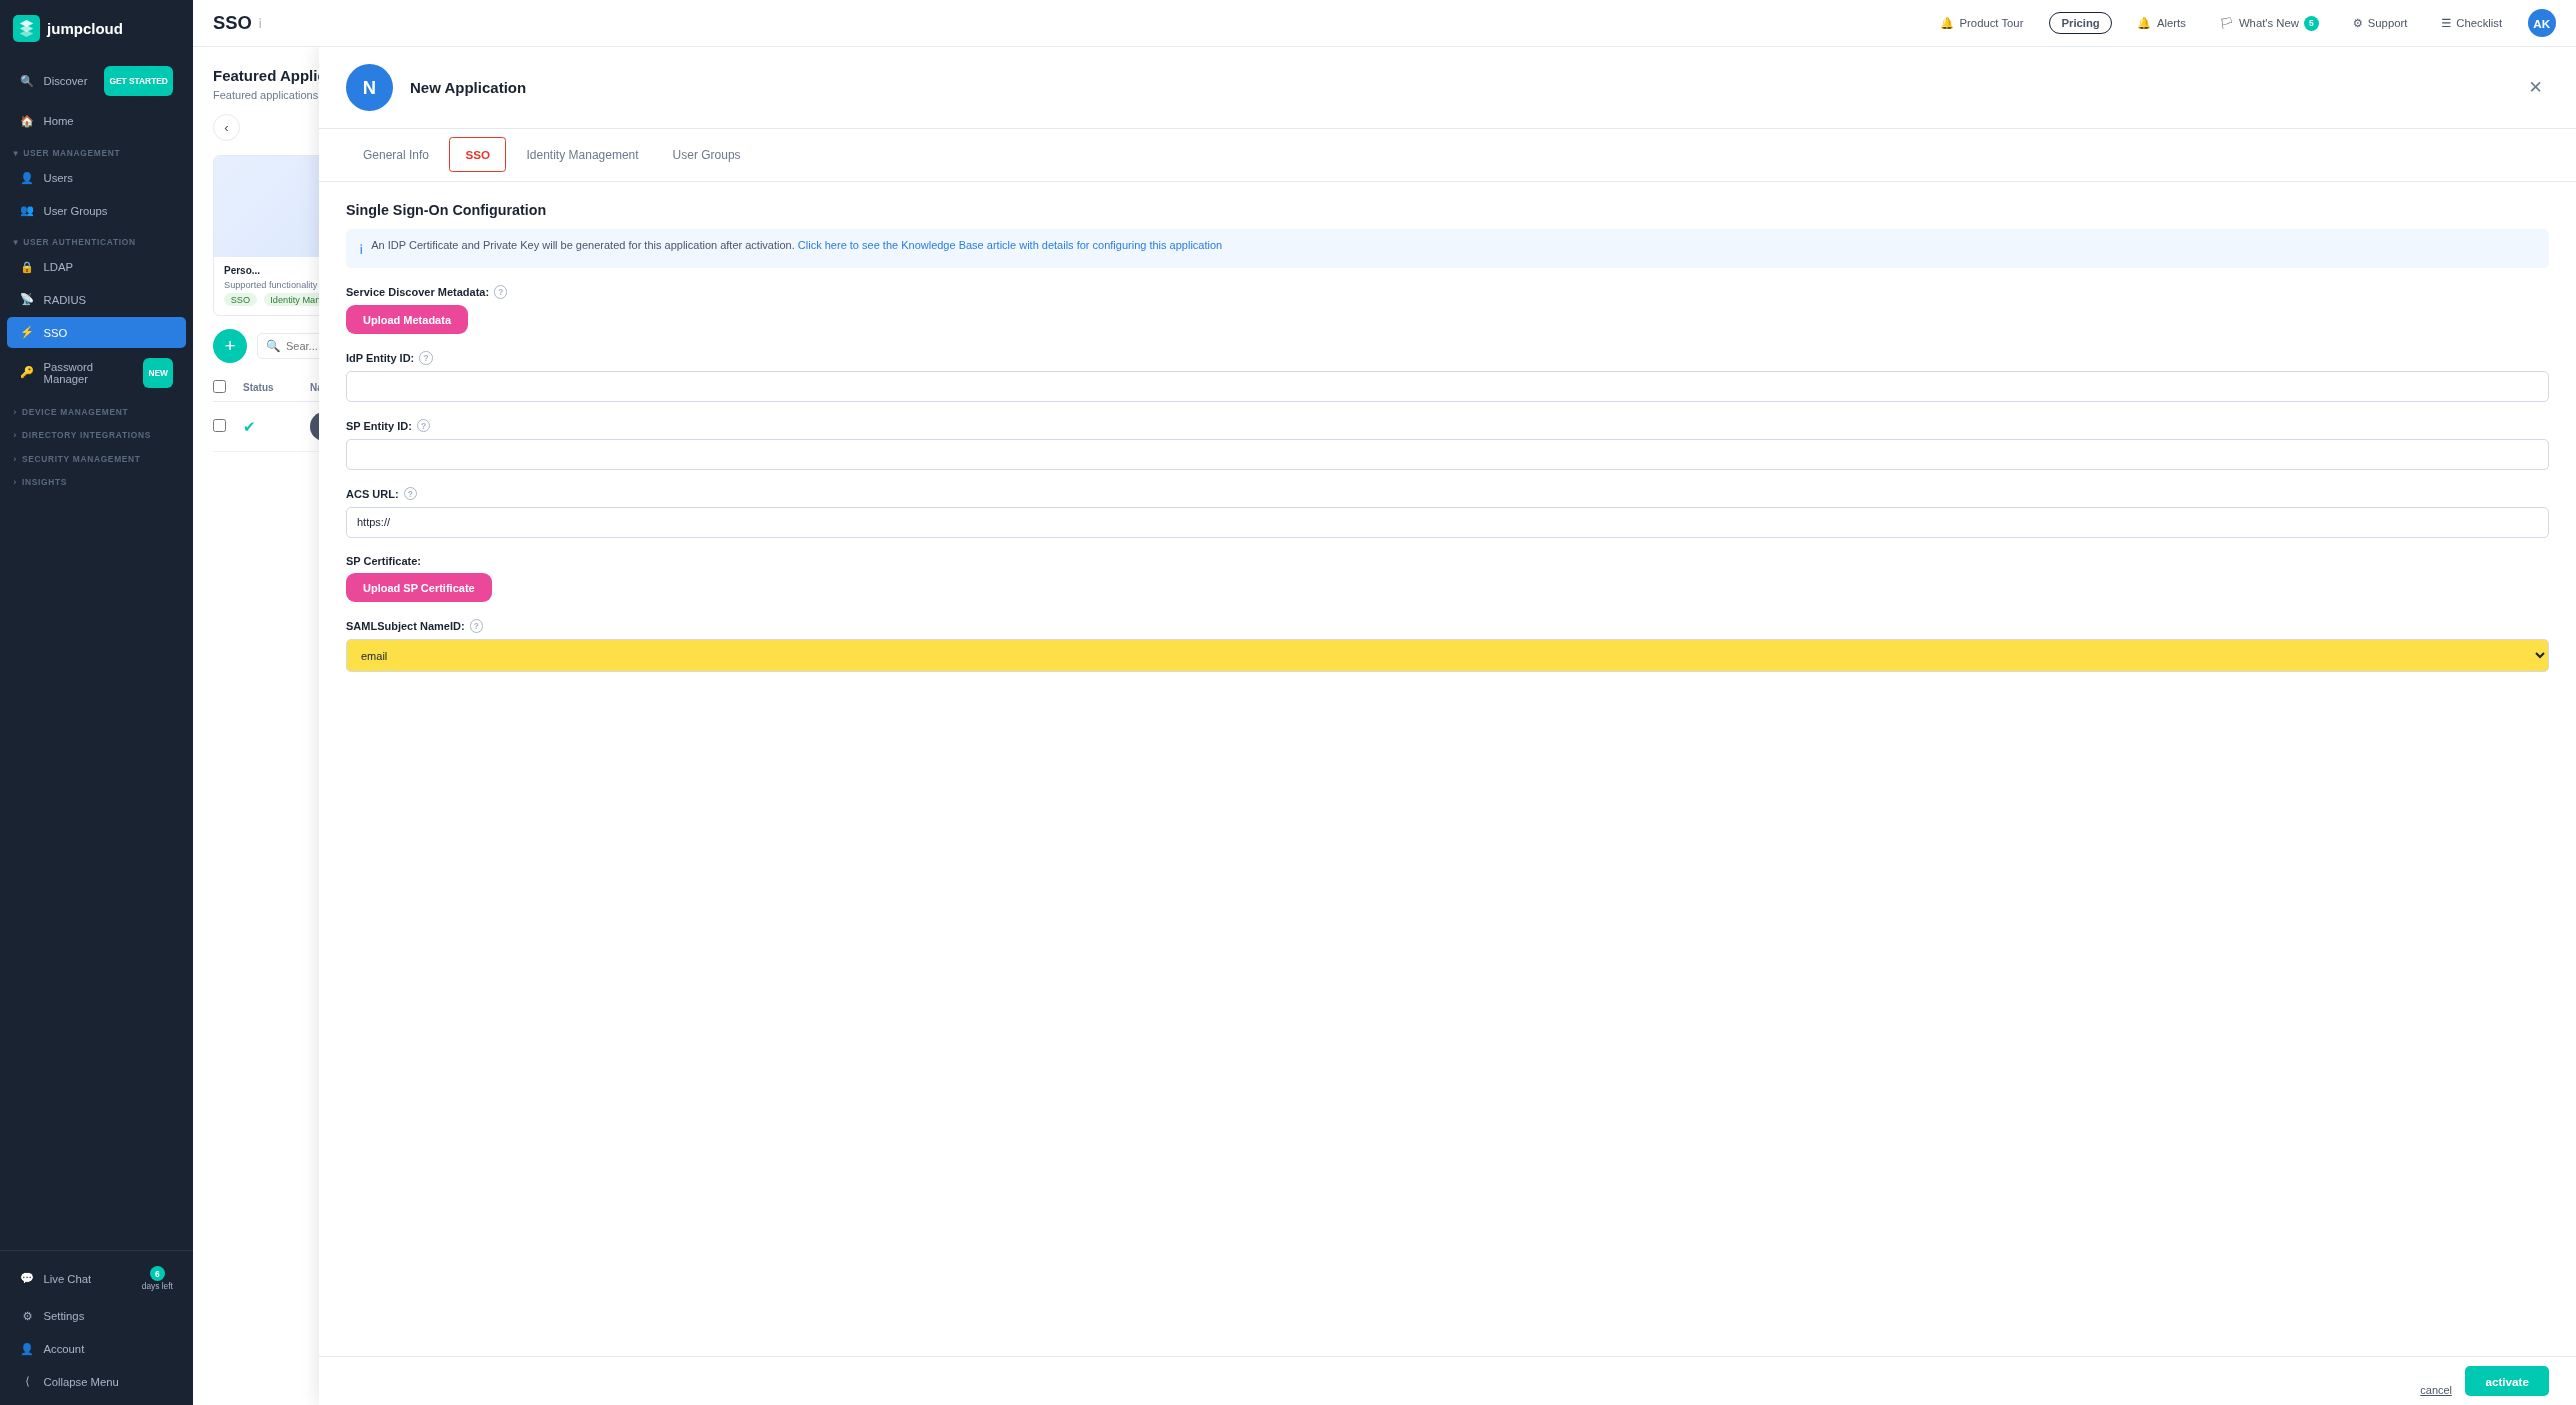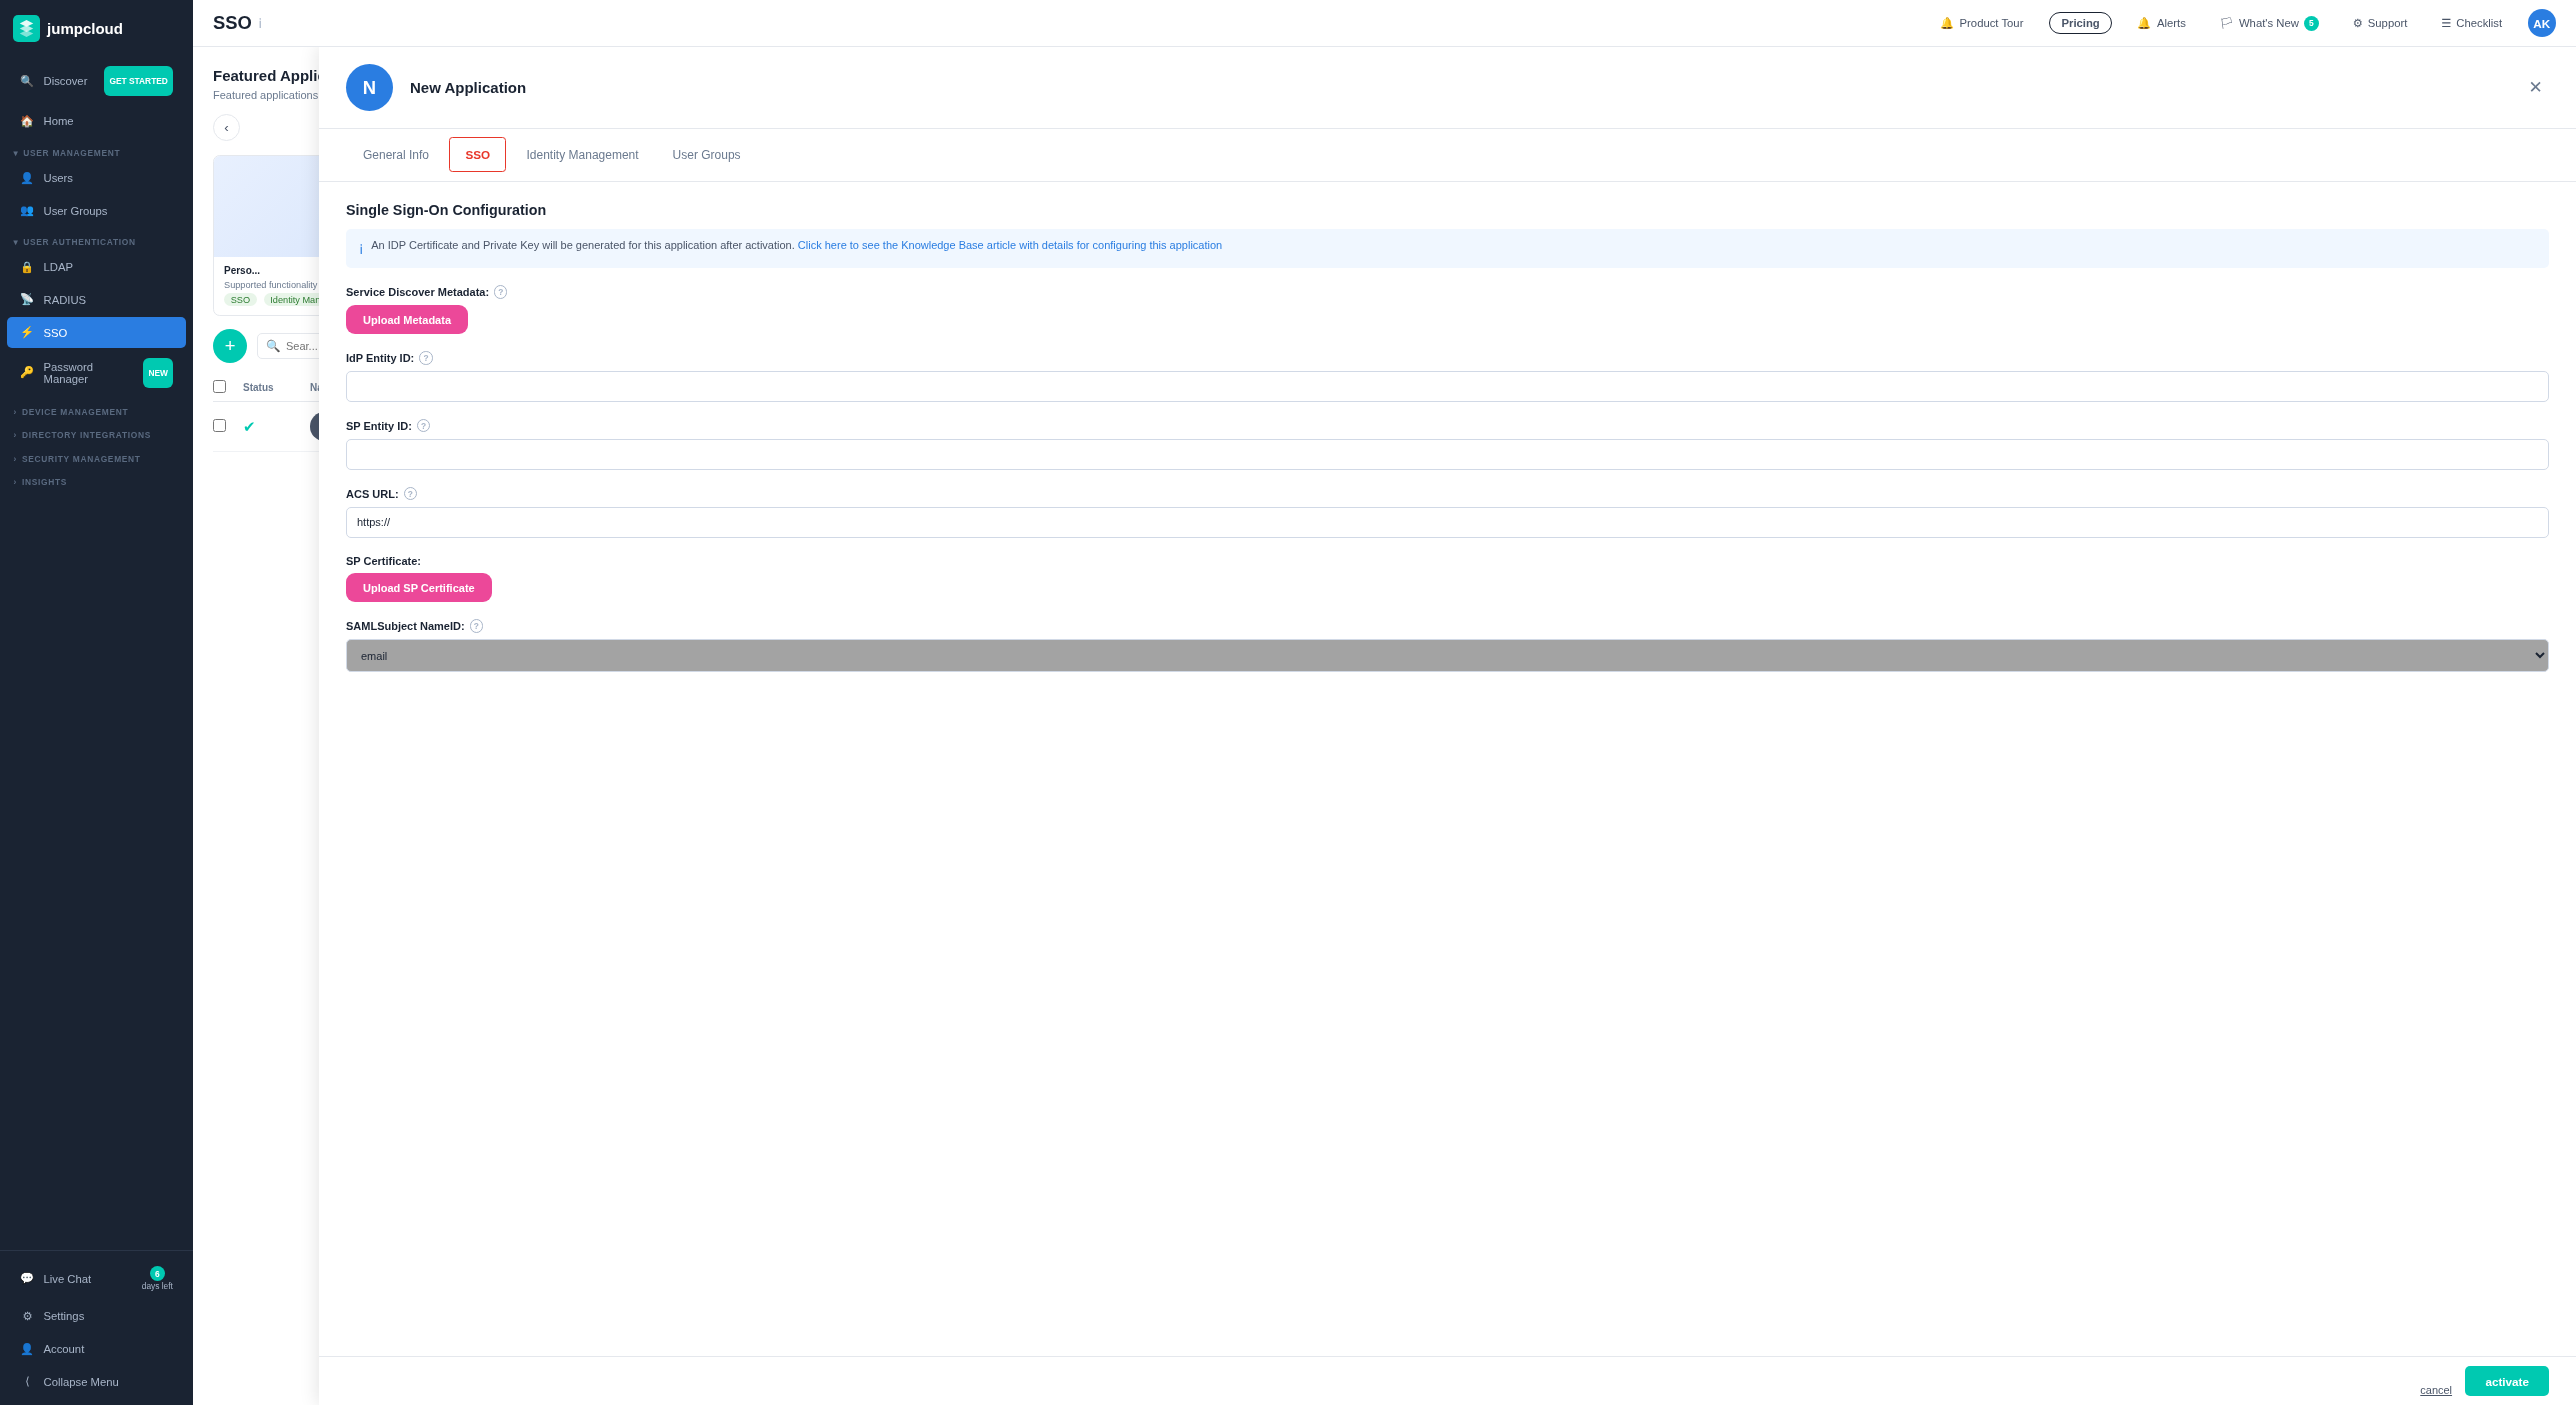--- a/index.html
+++ b/index.html
@@ -412,21 +412,21 @@
       cursor: pointer;
     }
     .select-field {
       width: 100%;
       border: 0.8px solid #d1d9e6;
       border-radius: 5px;
       padding: 8.4px 10px;
       font-size: 11px;
       color: #1a2332;
       outline: none;
-      background: #a3a3a3;
+      background: #fde047;
       appearance: auto;
     }
 
     
     .sso-footer {
       border-top: 0.8px solid #e5e8ed;
       display: flex;
       align-items: flex-end;
       justify-content: flex-end;
       padding: 9px 27px;

